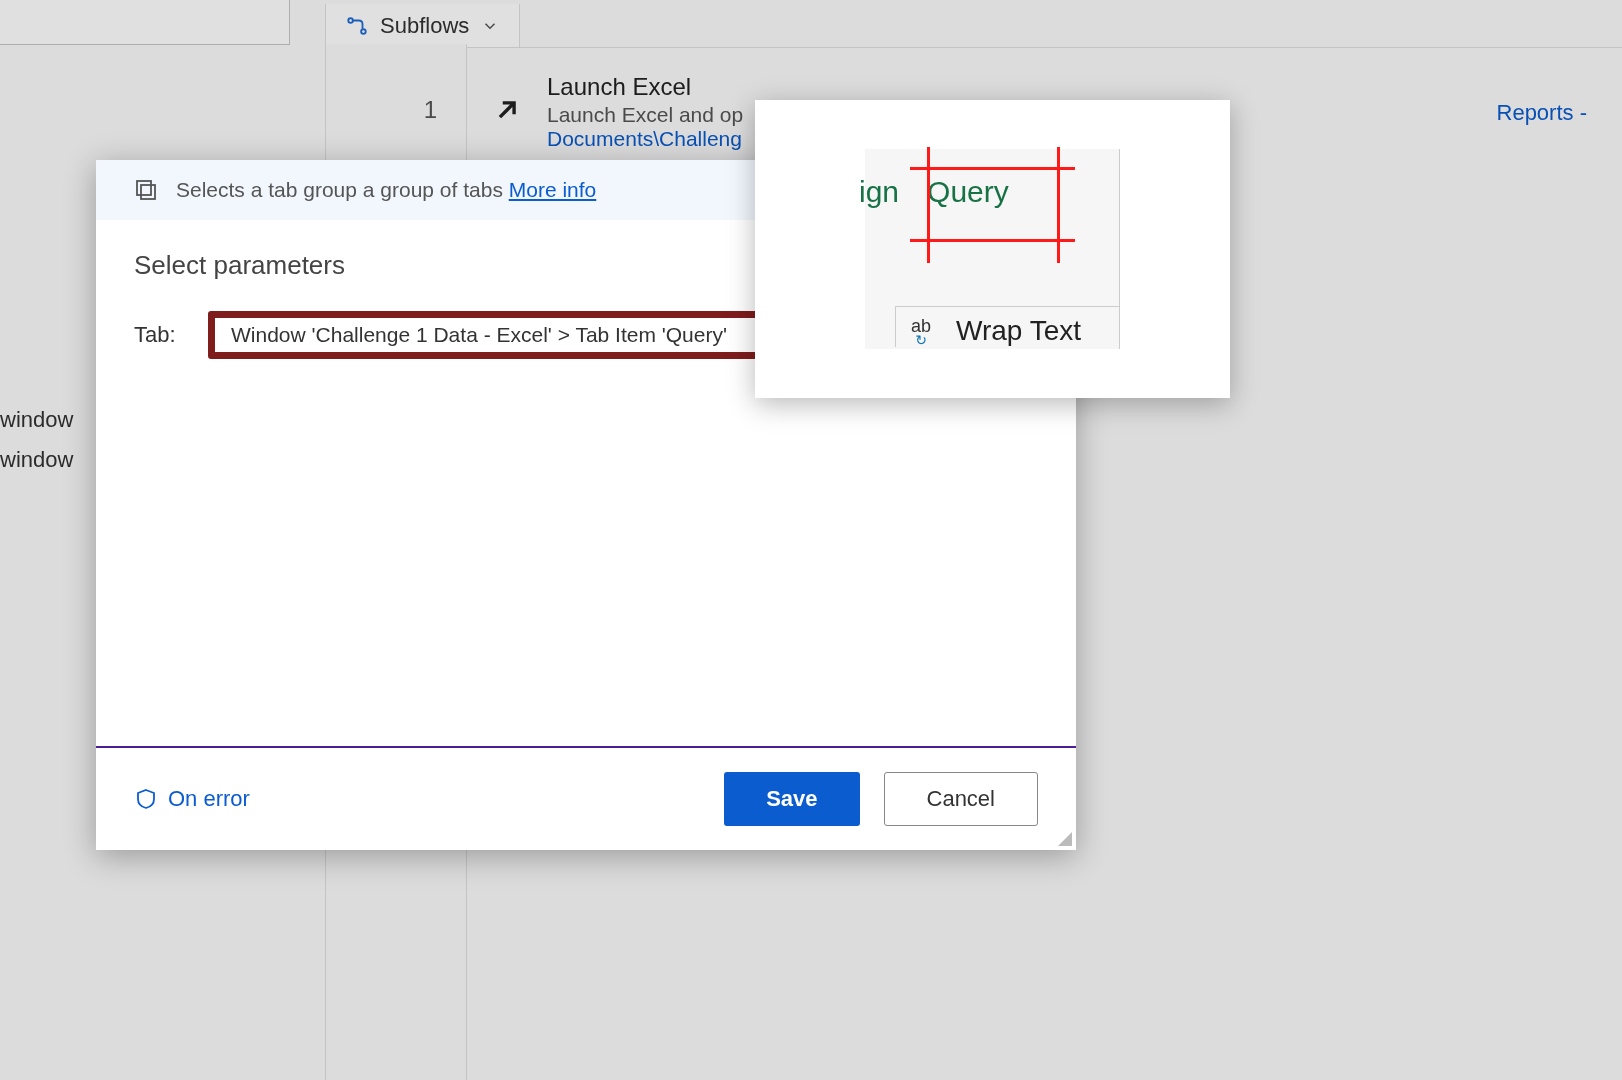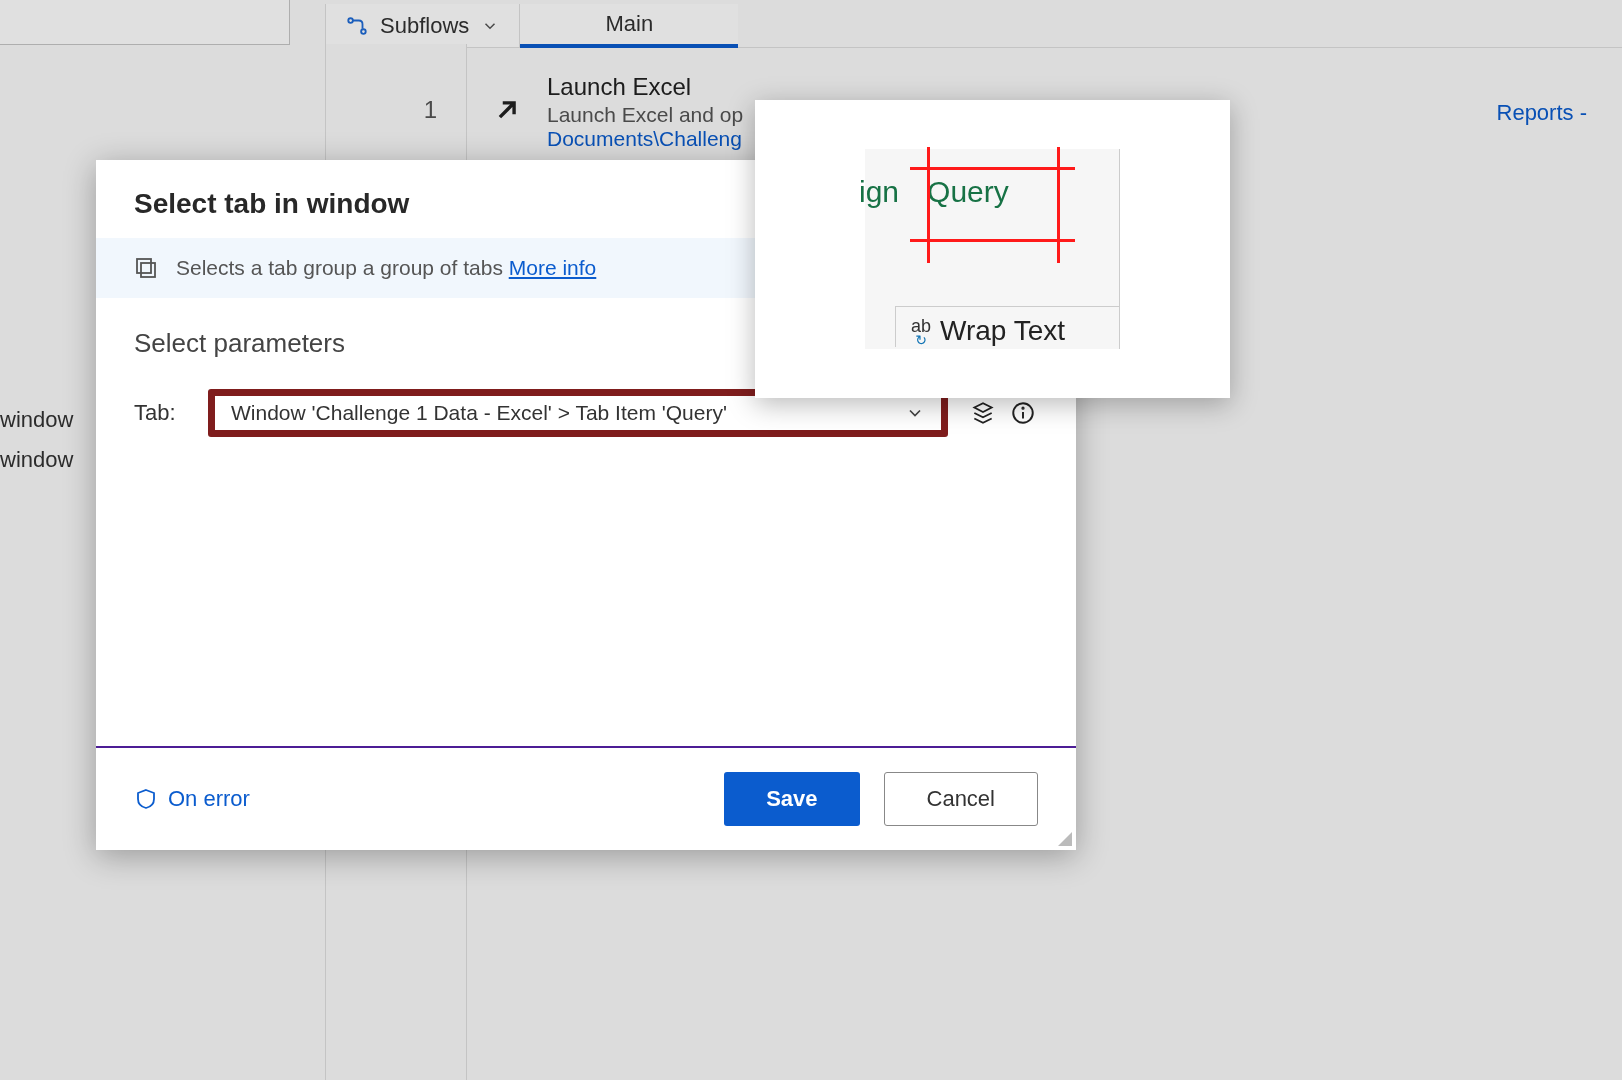--- a/index.html
+++ b/index.html
@@ -351,21 +351,21 @@
       position: absolute;
       width: 3px;
       background: #ff1a1a;
     }
     .preview-bottom {
       position: absolute;
       left: 30px;
       bottom: 2px;
       display: flex;
       align-items: flex-end;
-      gap: 4px;
+      gap: 20px;
       font-size: 28px;
       color: #222;
       border-top: 1px solid #ccc;
       padding-top: 8px;
       width: 225px;
       border-left: 1px solid #ccc;
       padding-left: 10px;
     }
     .wrap-icon {
       font-size: 22px;
@@ -389,23 +389,20 @@
       <svg class="flow-icon" viewBox="0 0 24 24" fill="none" stroke-width="2">
         <circle cx="5" cy="6" r="2.5"></circle>
           <circle cx="19" cy="18" r="2.5"></circle>
         <path d="M7 6 H14 Q18 6 18 10 V15"></path>
       </svg>
       <span>Subflows</span>
       <svg class="chev" viewBox="0 0 24 24" fill="none" stroke-width="2">
           <path d="M6 9l6 6 6-6"></path>
         </svg>
     </div>
-    <div class="bg-tab-main">
-      <span>Main</span>
-    </div>
   </div>
 
   <div class="bg-col-edge"></div>
 
   <div class="bg-step-row">
     <div class="bg-step-num">1</div>
     <div class="bg-step-icon">
       <svg viewBox="0 0 24 24" fill="none" stroke-width="2.4">
           <path d="M7 17 L17 7 M9 7 H17 V15"></path>
         </svg>
@@ -421,21 +418,20 @@
 
   <div class="bg-side-text">
     <div>window</div>
     <div>window</div>
   </div>
 </div>
 
 <div class="scrim"></div>
 
 <div class="modal">
-  <div class="modal-title">Select tab in window</div>
 
   <div class="modal-desc-bar">
     <svg viewBox="0 0 24 24" fill="none" stroke-width="1.8">
       <rect x="3" y="3" width="14" height="14"></rect>
         <rect x="7" y="7" width="14" height="14"></rect>
     </svg>
     <span>
       <span>Selects a tab group a group of tabs</span>
       <span> </span>
       <a>More info</a>

